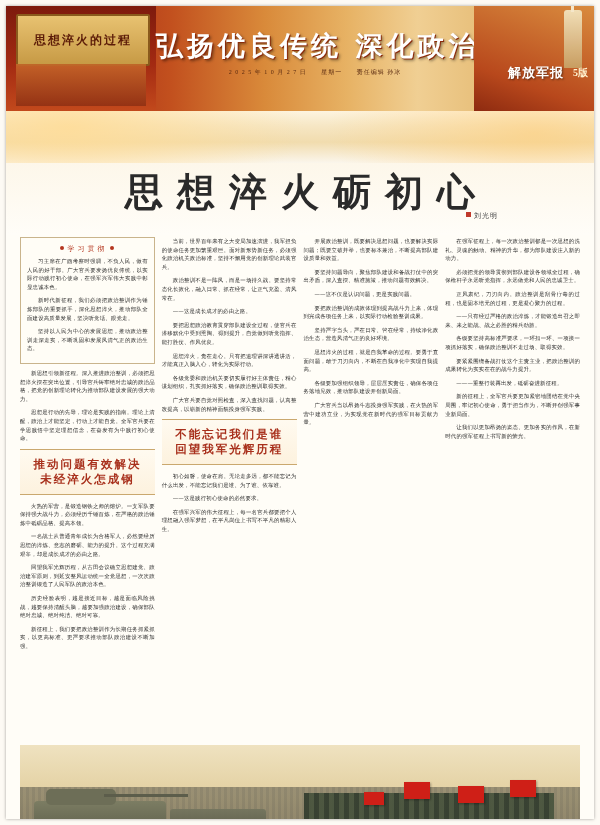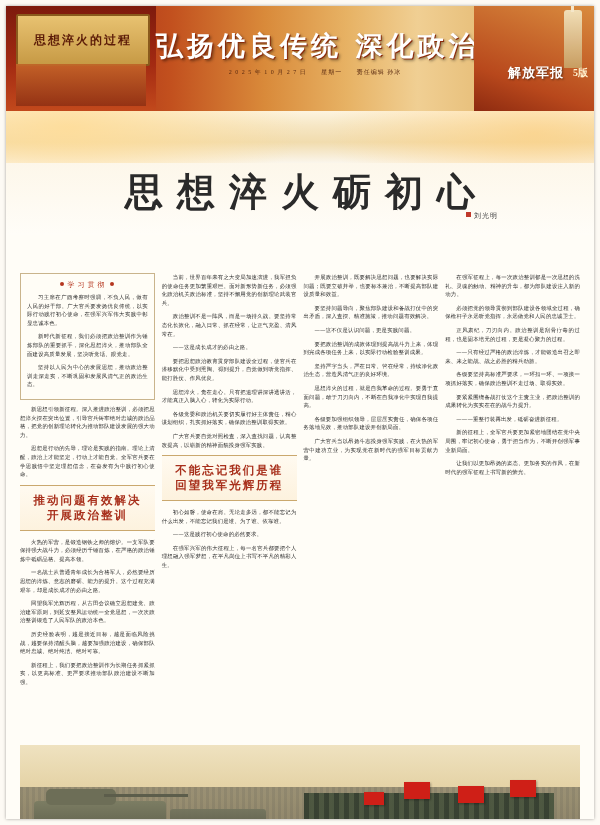--- a/index.html
+++ b/index.html
@@ -50,21 +50,21 @@
   .headline-wrap{position:relative;height:72px;background:linear-gradient(180deg,#fdf7ea,#fffdf8);}
   .headline{position:absolute;left:0;right:0;top:4px;text-align:center;
     font-size:38px;font-weight:bold;color:#2a2a2a;letter-spacing:14px;
     font-family:"DejaVu Serif",serif;text-indent:14px;}
   .byline{position:absolute;right:96px;top:48px;font-size:7px;color:#444;letter-spacing:1px;}
   .byline .sq{display:inline-block;width:5px;height:5px;background:#c0392b;margin-right:3px;vertical-align:1px;}
 
   
   .content{position:relative;padding:2px 14px 0 14px;height:510px;box-sizing:border-box;}
   .cols{display:flex;gap:7px;height:498px;}
-  .col{flex:1;position:relative;margin-top:36px;}
+  .col{flex:1;position:relative;}
 
   .lead{border:1px solid #c9b48c;padding:6px 6px 5px 6px;background:#fffdf6;margin-bottom:5px;}
   .lead-tag{text-align:center;font-size:7px;color:#b5361f;letter-spacing:3px;margin-bottom:3px;}
   .lead-tag .dot{display:inline-block;width:4px;height:4px;background:#b5361f;border-radius:50%;margin:0 3px;vertical-align:1px;}
   .p{font-size:5.4px;line-height:8.6px;color:#2b2b2b;text-align:justify;margin:0 0 5px 0;
      font-family:"DejaVu Serif",serif;letter-spacing:.2px;}
   .p.indent{text-indent:11px;}
   .subhead{border-top:1px solid #caa86e;border-bottom:1px solid #caa86e;padding:7px 4px;margin:6px 0 7px 0;
     text-align:center;background:linear-gradient(180deg,#fffaf0,#fdf2de);}
   .subhead .l{display:block;font-size:11.5px;font-weight:bold;color:#a8301c;letter-spacing:2px;
@@ -137,21 +137,21 @@
               <span class="dot"></span><span>学习贯彻</span><span class="dot"></span>
             </div>
             <p class="p indent">习主席在广西考察时强调，不负人民，做有人民的好干部。广大官兵要发扬优良传统，以实际行动践行初心使命，在强军兴军伟大实践中彰显忠诚本色。</p>
             <p class="p indent">新时代新征程，我们必须把政治整训作为锤炼部队的重要抓手，深化思想淬火，推动部队全面建设高质量发展，坚决听党话、跟党走。</p>
             <p class="p indent">坚持以人民为中心的发展思想，推动政治整训走深走实，不断巩固和发展风清气正的政治生态。</p>
           </div>
           <p class="p indent">新思想引领新征程。深入推进政治整训，必须把思想淬火摆在突出位置，引导官兵铸牢绝对忠诚的政治品格，把党的创新理论转化为推动部队建设发展的强大动力。</p>
           <p class="p indent">思想是行动的先导，理论是实践的指南。理论上清醒，政治上才能坚定，行动上才能自觉。全军官兵要在学思践悟中坚定理想信念，在奋发有为中践行初心使命。</p>
           <div class="subhead">
             <span class="l">推动问题有效解决</span>
-            <span class="l">开展政治整训</span>
+            <span class="l">未经淬火怎成钢</span>
           </div>
           <p class="p indent">火热的军营，是锻造钢铁之师的熔炉。一支军队要保持强大战斗力，必须经历千锤百炼，在严格的政治锤炼中砥砺品格、提高本领。</p>
           <p class="p indent">一名战士从普通青年成长为合格军人，必然要经历思想的淬炼、意志的磨砺、能力的提升。这个过程充满艰辛，却是成长成才的必由之路。</p>
           <p class="p indent">回望我军光辉历程，从古田会议确立思想建党、政治建军原则，到延安整风运动统一全党思想，一次次政治整训锻造了人民军队的政治本色。</p>
           <p class="p indent">历史经验表明，越是接近目标，越是面临风险挑战，越要保持清醒头脑，越要加强政治建设，确保部队绝对忠诚、绝对纯洁、绝对可靠。</p>
           <p class="p indent">新征程上，我们要把政治整训作为长期任务抓紧抓实，以更高标准、更严要求推动部队政治建设不断加强。</p>
         </div>
 
         <div class="col">
           <p class="p indent">当前，世界百年未有之大变局加速演进，我军担负的使命任务更加繁重艰巨。面对新形势新任务，必须强化政治机关政治标准，坚持不懈用党的创新理论武装官兵。</p>

